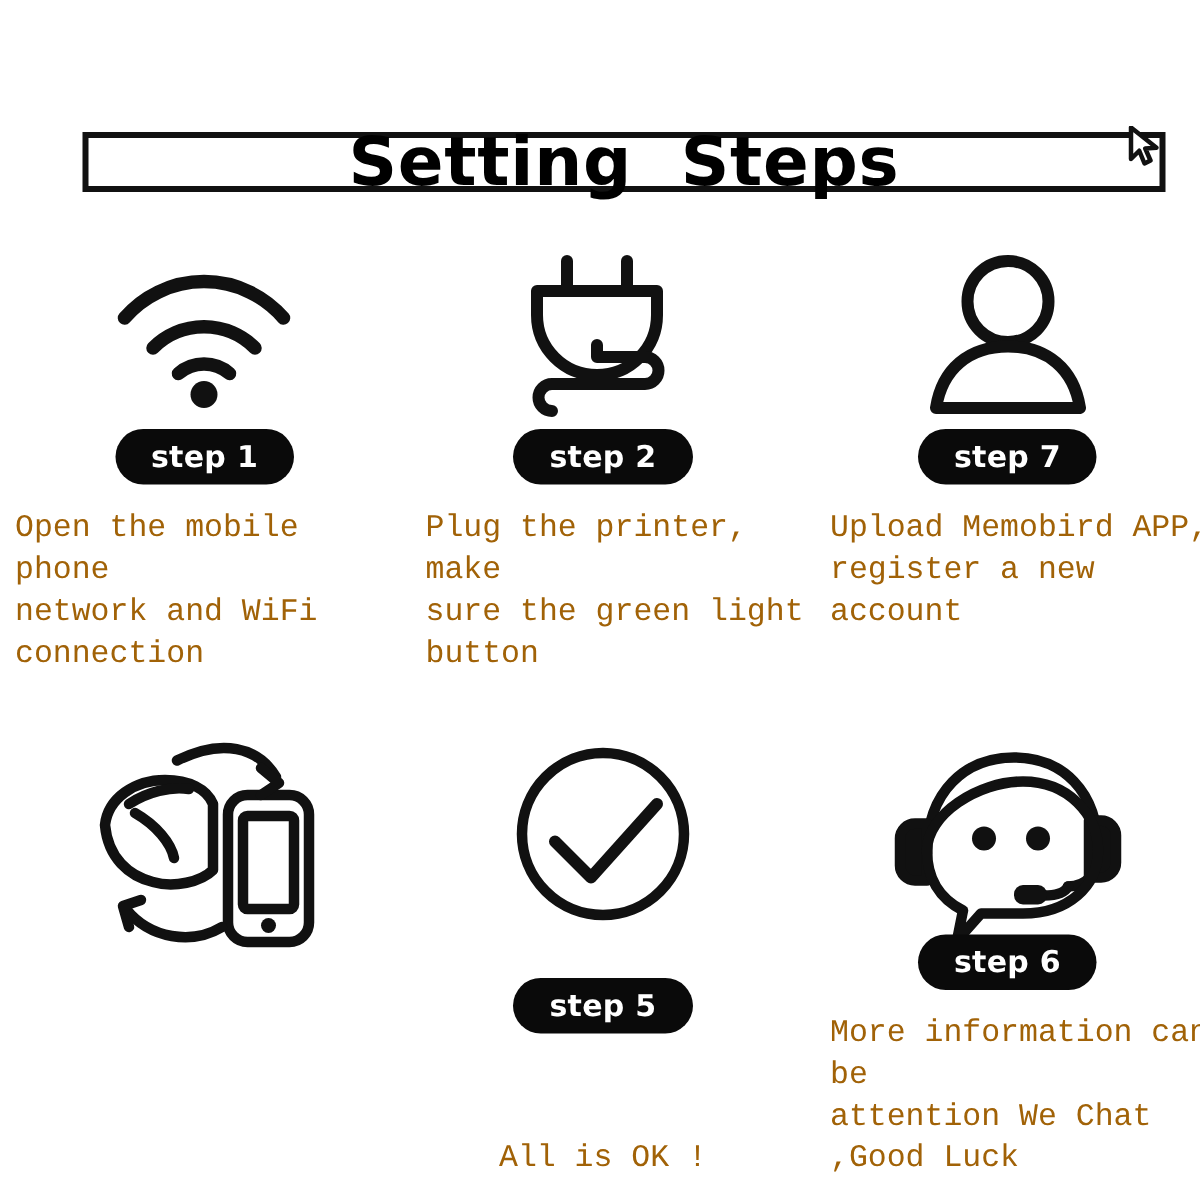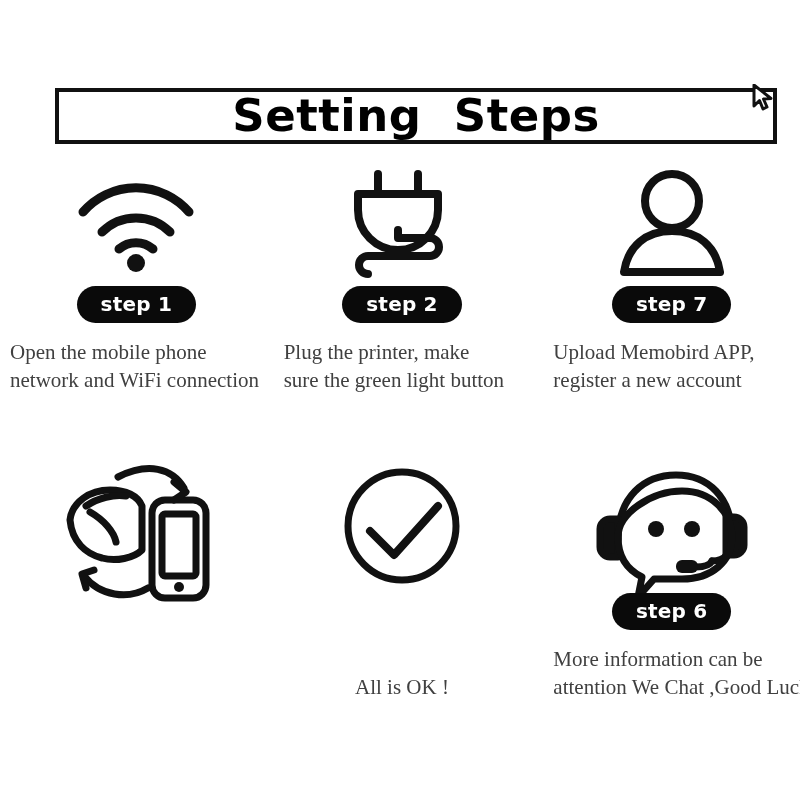--- a/index.html
+++ b/index.html
@@ -16,21 +16,21 @@
     color: #111111;
     position: relative;
   }
 
   
   .banner-wrap {
     position: absolute;
     left: 55px;
     top: 88px;
     width: 722px;
-    height: 56px;
+    height: 40px;
   }
   .banner {
     position: absolute;
     left: 0;
     top: 0;
     width: 100%;
     height: 100%;
     box-sizing: border-box;
     background: #ffffff;
     border: 4px solid #111111;
@@ -59,21 +59,21 @@
 
   
   .steps {
     position: absolute;
     left: 0;
     top: 168px;
     width: 800px;
     display: grid;
     grid-template-columns: repeat(3, 1fr);
     grid-template-rows: 1fr 1fr;
-    row-gap: 80px;
+    row-gap: 54px;
   }
   .cell {
     display: flex;
     flex-direction: column;
     align-items: center;
     box-sizing: border-box;
   }
   .cell.col1 { padding-left: 6px; }
   .cell.col2 { padding-left: 4px; justify-content: space-between; }
   .cell.col3 { padding-left: 10px; }
@@ -95,24 +95,24 @@
     font-weight: 700;
     font-size: 20px;
     line-height: 1;
     padding: 8px 24px 9px 24px;
     letter-spacing: 0.2px;
     white-space: nowrap;
   }
 
   .caption {
     margin-top: 16px;
-    font-family: Liberation Serif, serif;
+    font-family: Liberation Mono, monospace;
     font-size: 21px;
     line-height: 1.33;
-    color: #404040;
+    color: #a16207;
     text-align: left;
     white-space: pre-line;
     width: 100%;
   }
   .caption.c1 { padding-left: 8px; }
   .caption.c2 { padding-left: 6px; margin-left: 20px; }
   .caption.c3 { padding-left: 20px; }
   .caption.center { text-align: center; padding-left: 0; margin-top: 42px; }
 </style>
 </head>
@@ -204,20 +204,21 @@
 
   <div class="cell col2">
     <div class="icon-box">
       <svg viewBox="0 0 140 135" width="140" height="135" aria-hidden="true">
         <g fill="none" stroke="#111111" stroke-linecap="round" stroke-linejoin="round">
           <circle cx="70" cy="63" r="54" stroke-width="7"></circle>
           <path d="M38 68 L62 92 L106 43" stroke-width="8"></path>
         </g>
       </svg>
     </div>
+    <div class="pill">step 5</div>
     <div class="caption center">All is OK !</div>
   </div>
 
   <div class="cell col3">
     <div class="icon-box">
       <svg viewBox="0 0 160 140" width="160" height="140" aria-hidden="true">
         <g fill="none" stroke="#111111" stroke-width="7" stroke-linejoin="round" stroke-linecap="round">
 
           <path d="M26 78 C26 36 52 14 84 14 C116 14 140 36 140 76 C140 92 132 100 120 100"></path>
 

